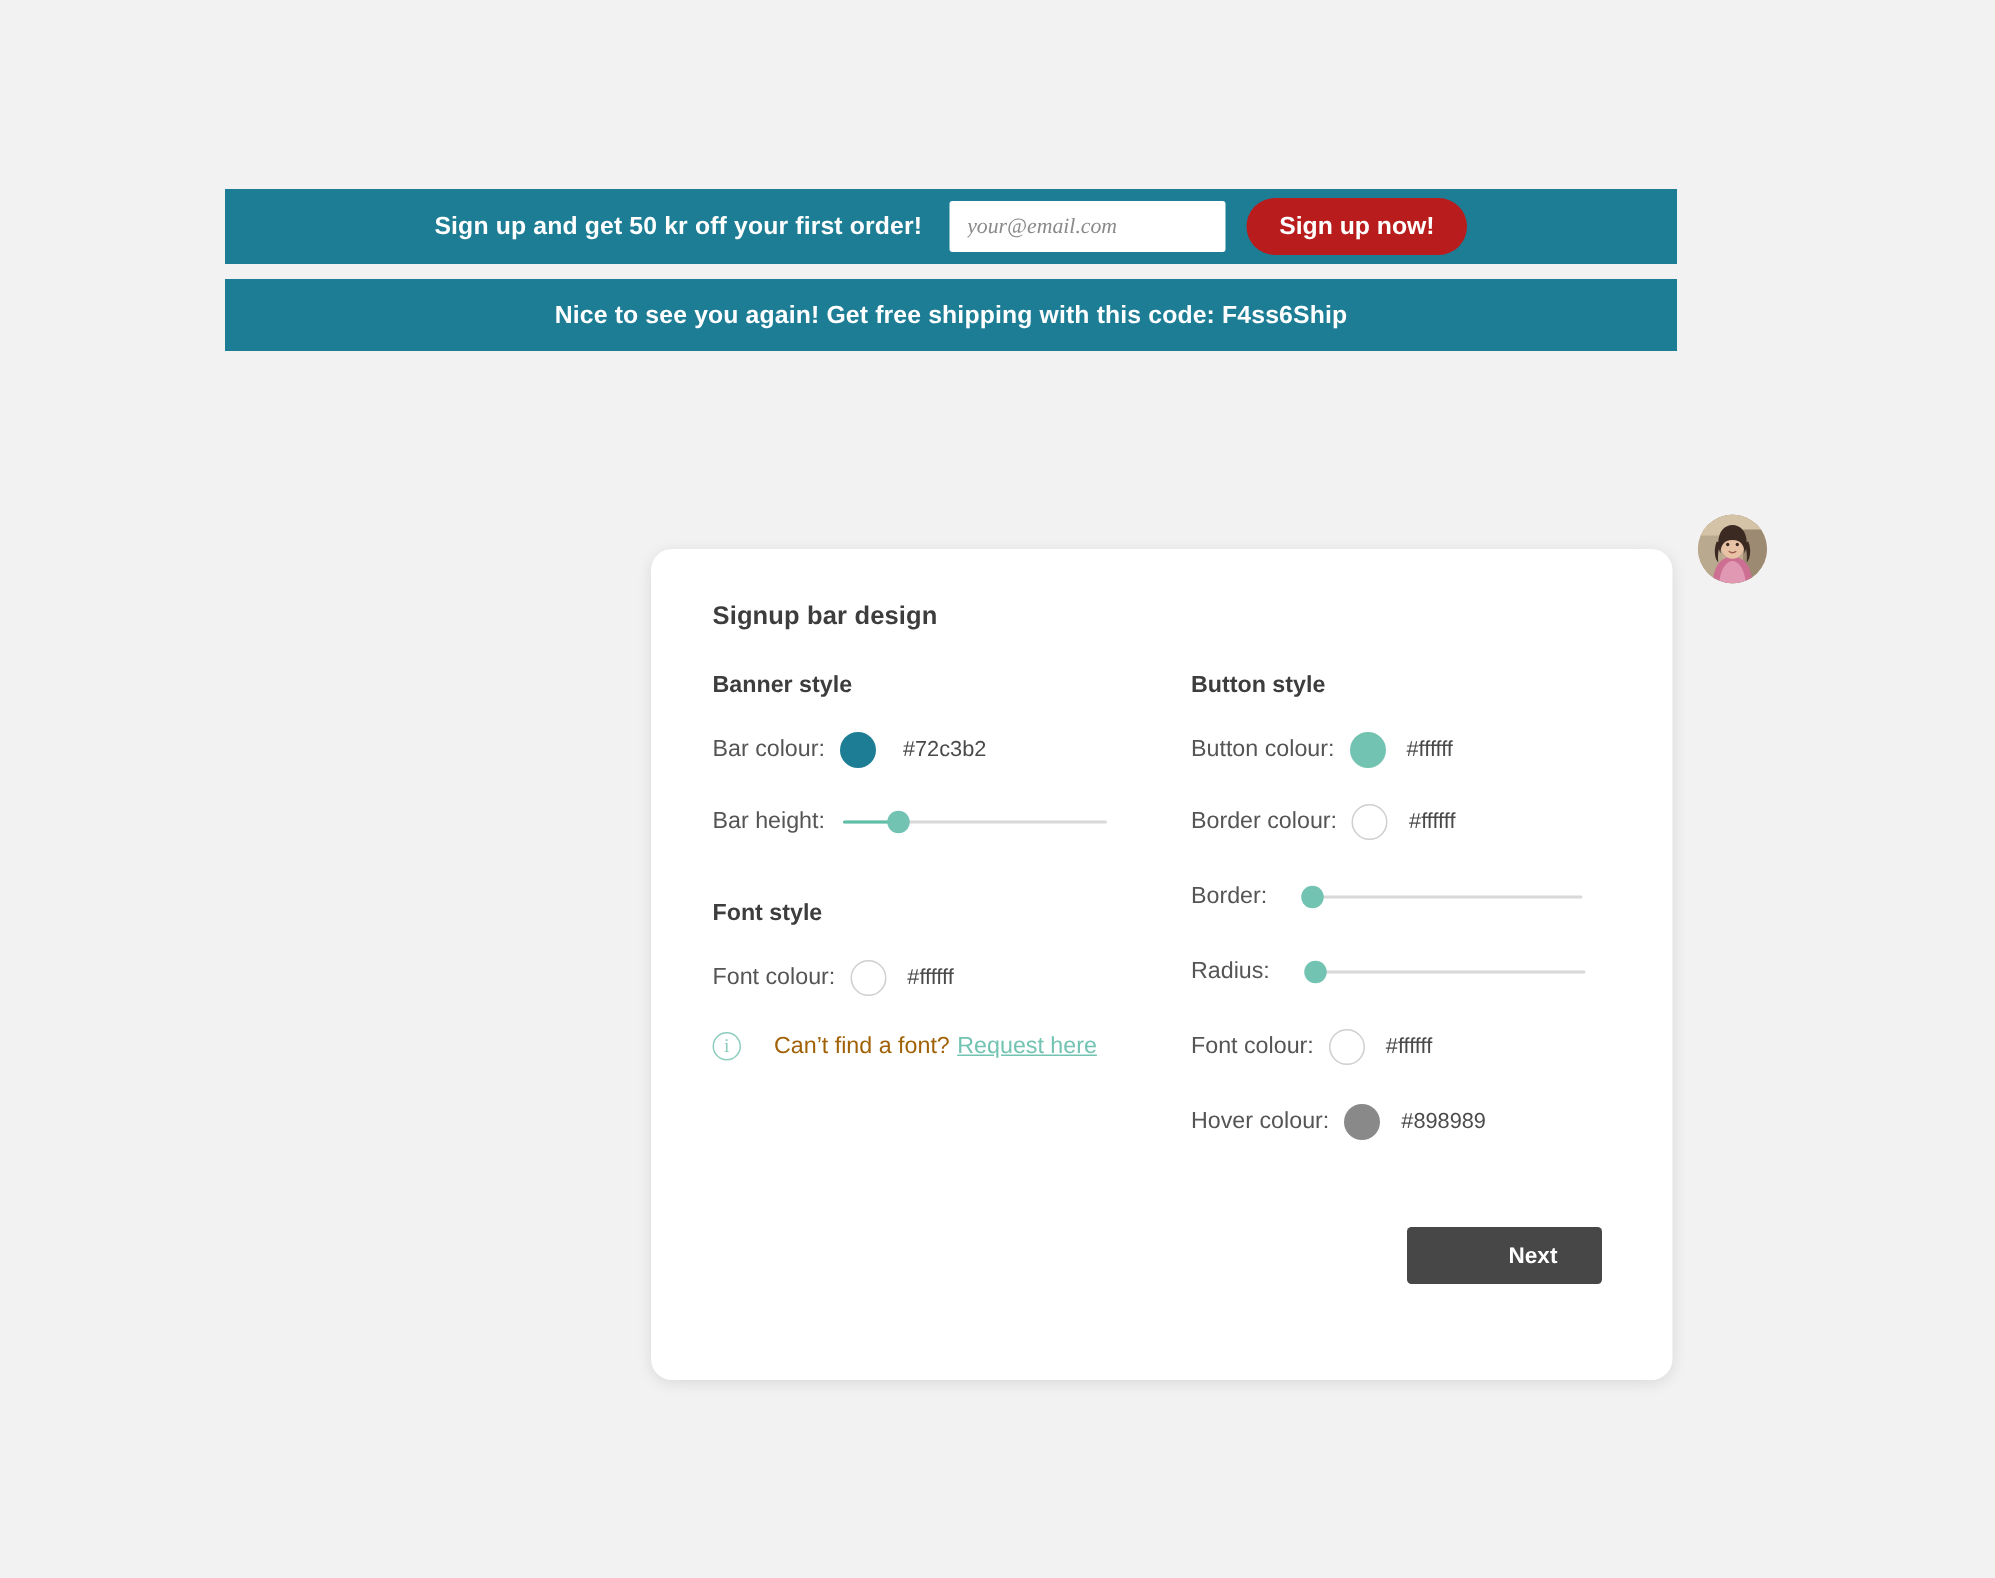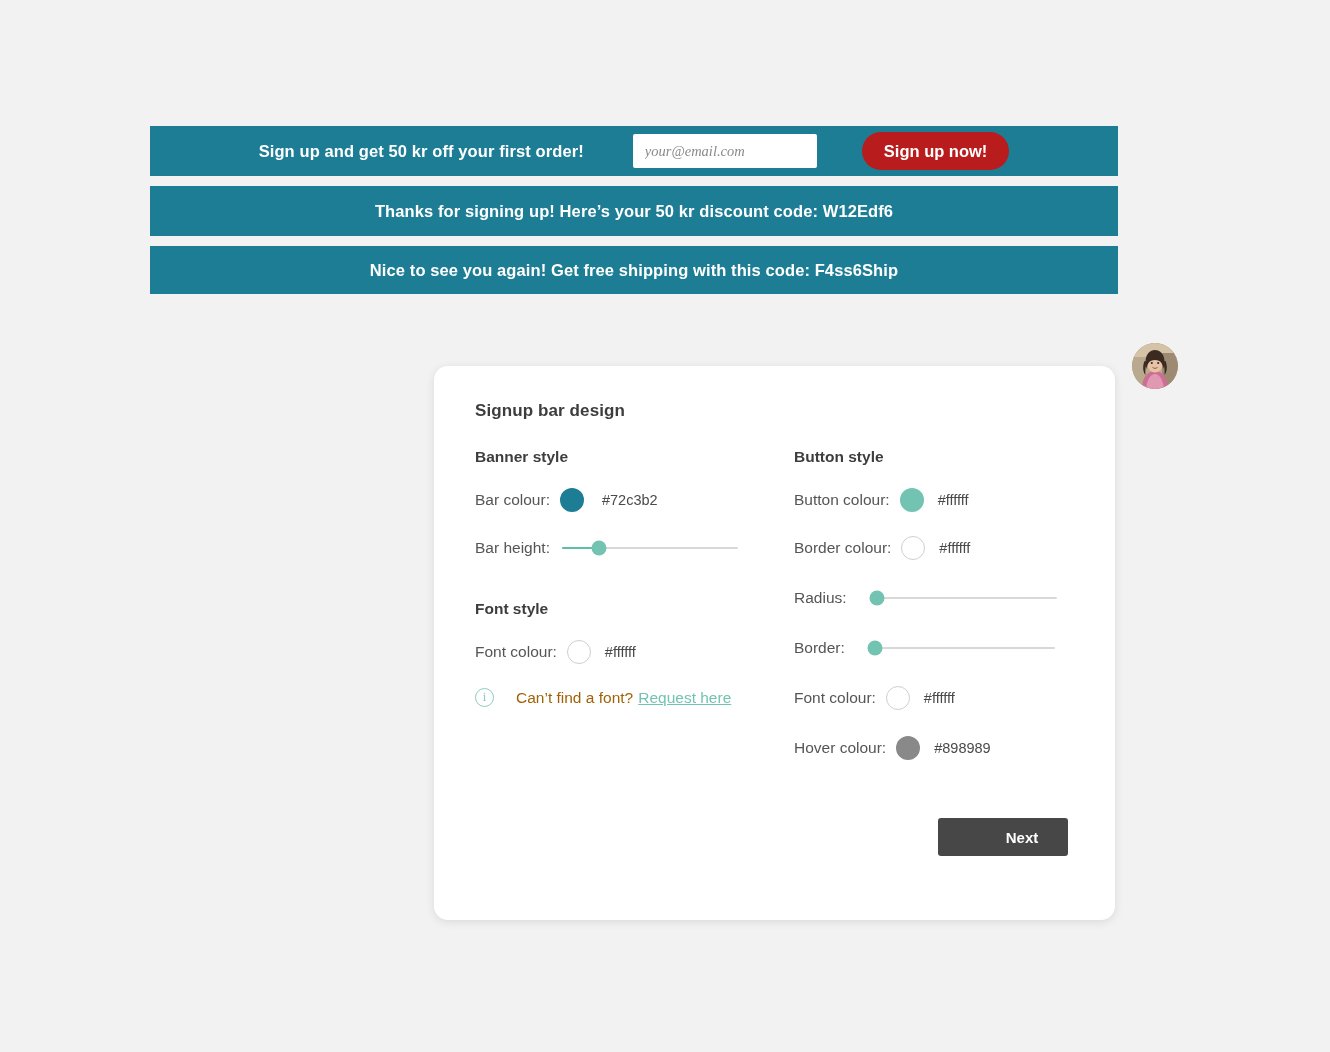--- a/index.html
+++ b/index.html
@@ -24,21 +24,20 @@
     top: 126px;
     width: 968px;
   }
   .banner {
     background: #1d7d95;
     color: #ffffff;
     display: flex;
     align-items: center;
     justify-content: center;
     box-sizing: border-box;
-    gap: 31px;
   }
   .banner-1 { height: 50px; margin-bottom: 10px; }
   .banner-2 { height: 50px; margin-bottom: 10px; }
   .banner-3 { height: 48px; }
 
   .banner-text {
     font-size: 16.5px;
     font-weight: bold;
     letter-spacing: 0.1px;
     white-space: nowrap;
@@ -276,23 +275,20 @@
 <body>
 
 <div class="banner-stack">
 
   <div class="banner banner-1" style="background: rgb(29, 125, 149);">
     <span class="banner-text">Sign up and get 50 kr off your first order!</span>
     <input class="email-input" type="text" placeholder="your@email.com" style="">
     <button class="signup-btn" style="background: #b91c1c;">Sign up now!</button>
   </div>
 
-  <div class="banner banner-2" style="background: rgb(29, 125, 149);">
-    <span class="banner-text">Thanks for signing up! Here’s your 50 kr discount code: W12Edf6</span>
-  </div>
 
   <div class="banner banner-3" style="background: rgb(29, 125, 149);">
     <span class="banner-text">Nice to see you again! Get free shipping with this code: F4ss6Ship</span>
   </div>
 
 </div>
 
 <div class="avatar">
   <svg width="46" height="46" viewBox="0 0 46 46">
     <defs>
@@ -369,38 +365,38 @@
       <span class="hexval" style="margin-left:14px;">#ffffff</span>
     </div>
 
     <div class="row">
       <span class="row-label">Border colour:</span>
       <span class="swatch outlined" style="margin-left: 10px; background: rgb(255, 255, 255);"></span>
       <span class="hexval" style="margin-left:14px;">#ffffff</span>
     </div>
 
     <div class="row" style="margin-top:18px;">
+      <span class="row-label">Border:</span>
+      <span class="slider" style="width:180px;margin-left:30px;">
+        <span class="track"></span>
+        <span class="fill" style="width: 0%;"></span>
+        <span class="thumb" style="left: 0%;"></span>
+      </span>
+    </div>
+
+    <div class="row" style="margin-top:18px;">
       <span class="row-label">Radius:</span>
       <span class="slider" style="width:180px;margin-left:30px;">
         <span class="track"></span>
         <span class="fill" style="width: 0%;"></span>
         <span class="thumb" style="left: 0%;"></span>
       </span>
     </div>
 
     <div class="row" style="margin-top:18px;">
-      <span class="row-label">Border:</span>
-      <span class="slider" style="width:180px;margin-left:30px;">
-        <span class="track"></span>
-        <span class="fill" style="width: 0%;"></span>
-        <span class="thumb" style="left: 0%;"></span>
-      </span>
-    </div>
-
-    <div class="row" style="margin-top:18px;">
       <span class="row-label">Font colour:</span>
       <span class="swatch outlined" style="margin-left: 10px; background: rgb(255, 255, 255);"></span>
       <span class="hexval" style="margin-left:14px;">#ffffff</span>
     </div>
 
     <div class="row" style="margin-top:18px;">
       <span class="row-label">Hover colour:</span>
       <span class="swatch" style="margin-left: 10px; background: rgb(137, 137, 137);"></span>
       <span class="hexval" style="margin-left:14px;">#898989</span>
     </div>

